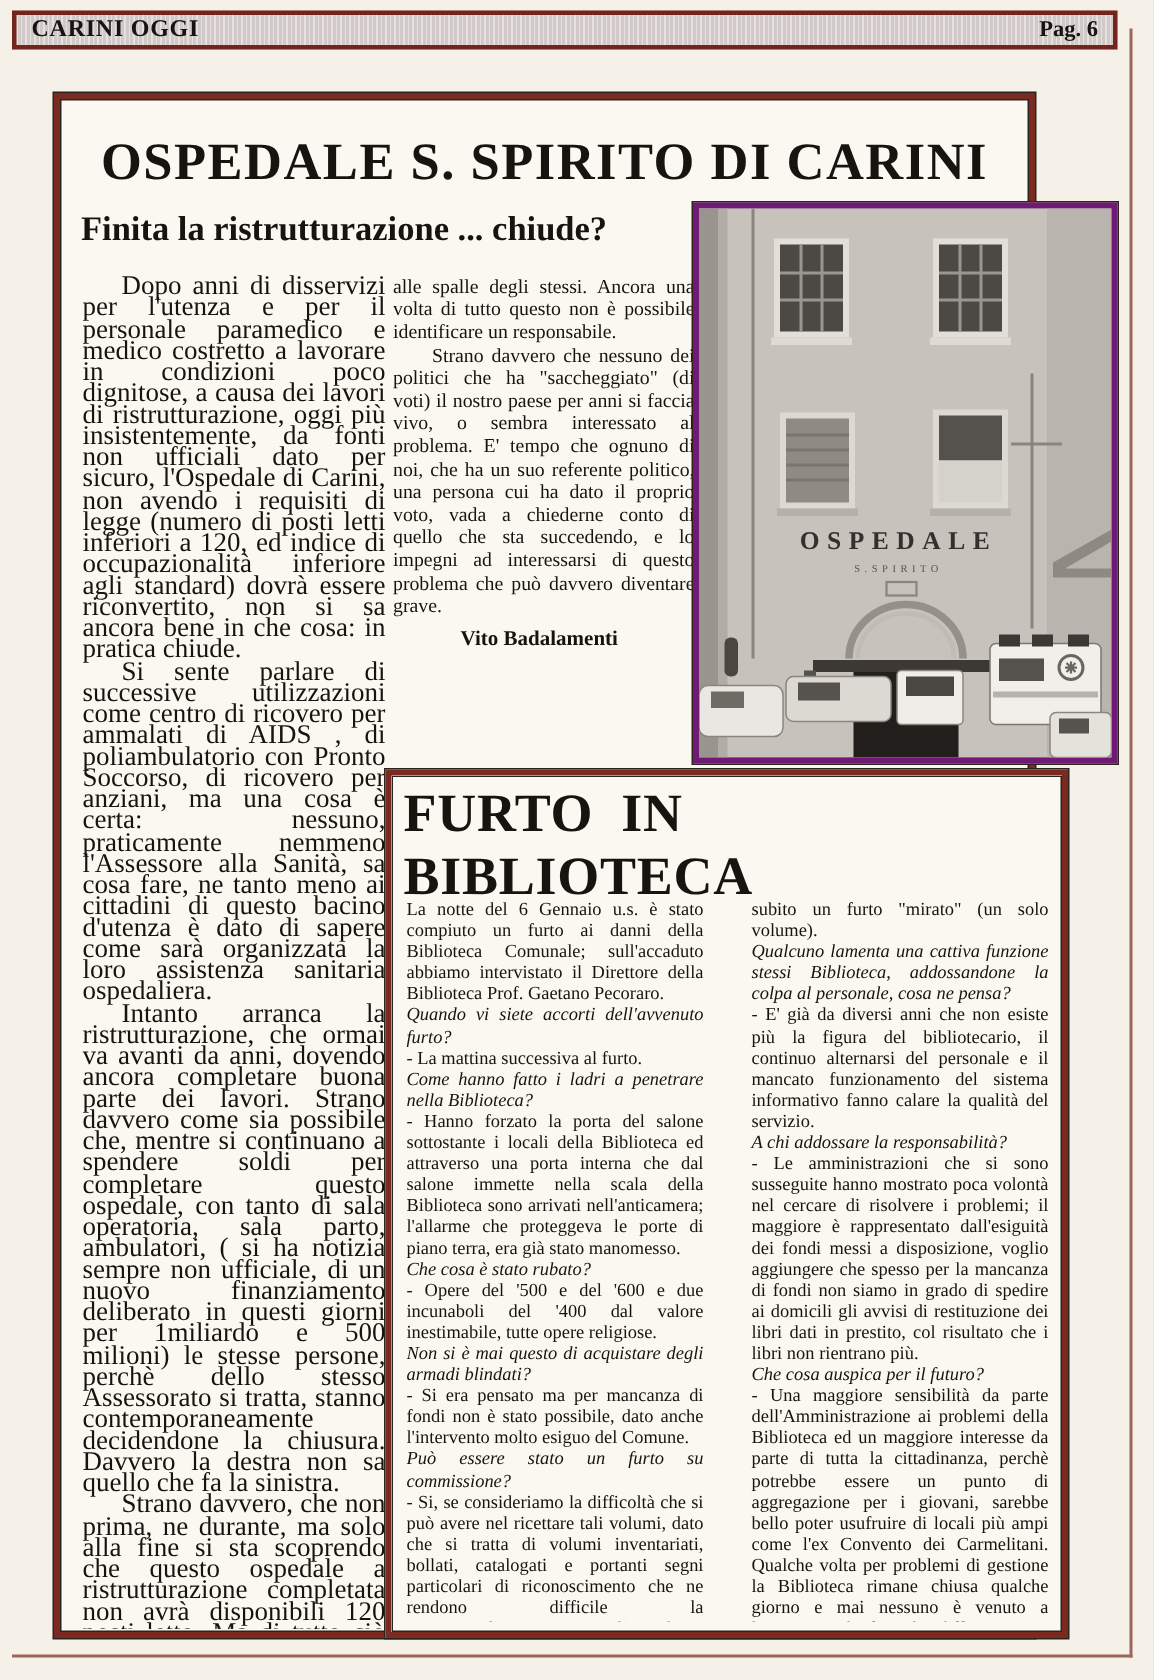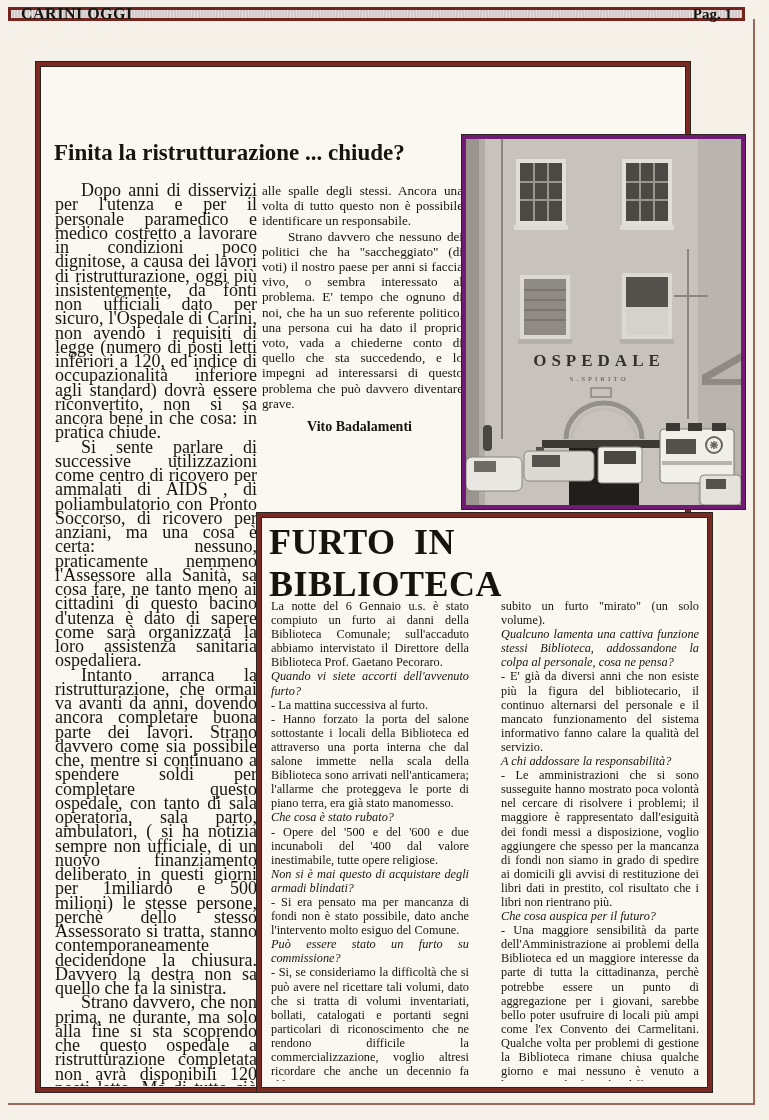--- a/index.html
+++ b/index.html
@@ -3,21 +3,21 @@
 <meta charset="utf-8">
 <style>
   html,body { margin:0; padding:0; background:#ddd8cf; }
   .page {
     position:relative; width:769px; height:1120px;
     background:#f5f1e9; overflow:hidden;
     font-family:"Liberation Serif", serif; color:#17140f;
   }
   
   .header {
-    position:absolute; left:8px; top:7px; width:737px; height:14px;
+    position:absolute; left:8px; top:7px; width:737px; height:26px;
     box-sizing:border-box;
     background:#d8d0ce;
     background-image:repeating-linear-gradient(90deg, rgba(255,255,255,.35) 0 1px, rgba(0,0,0,0.03) 1px 3px);
     border:3px solid #74241d;
     display:flex; align-items:center; justify-content:space-between;
     padding:0 10px;
   }
   .brand { font-weight:bold; font-size:16px; letter-spacing:.5px; }
   .pagenum { font-weight:bold; font-size:15px; }
   
@@ -85,26 +85,27 @@
   .fcol p { margin:0; }
   .fcol .q { font-style:italic; }
 </style>
 </head>
 <body>
 
 <div class="page">
 
   <div class="header">
     <span class="brand">CARINI OGGI</span>
-    <span class="pagenum">Pag. 1</span>
+    <span class="pagenum">Pag. 6</span>
   </div>
 
   <div class="frame"></div>
 
   <div class="article1">
+    <h1 class="a1-title">OSPEDALE S. SPIRITO DI CARINI</h1>
     <h2 class="a1-subtitle">Finita la ristrutturazione ... chiude?</h2>
   </div>
 
   <div class="col col1">
     <p>Dopo anni di disservizi per l'utenza e per il personale paramedico e medico costretto a lavorare in condizioni poco dignitose, a causa dei lavori di ristrutturazione, oggi più insistentemente, da fonti non ufficiali dato per sicuro, l'Ospedale di Carini, non avendo i requisiti di legge (numero di posti letti inferiori a 120, ed indice di occupazionalità inferiore agli standard) dovrà essere riconvertito, non si sa ancora bene in che cosa: in pratica chiude.</p>
     <p>Si sente parlare di successive utilizzazioni come centro di ricovero per ammalati di AIDS , di poliambulatorio con Pronto Soccorso, di ricovero per anziani, ma una cosa è certa: nessuno, praticamente nemmeno l'Assessore alla Sanità, sa cosa fare, ne tanto meno ai cittadini di questo bacino d'utenza è dato di sapere come sarà organizzata la loro assistenza sanitaria ospedaliera.</p>
     <p>Intanto arranca la ristrutturazione, che ormai va avanti da anni, dovendo ancora completare buona parte dei lavori. Strano davvero come sia possibile che, mentre si continuano a spendere soldi per completare questo ospedale, con tanto di sala operatoria, sala parto, ambulatori, ( si ha notizia sempre non ufficiale, di un nuovo finanziamento deliberato in questi giorni per 1miliardo e 500 milioni) le stesse persone, perchè dello stesso Assessorato si tratta, stanno contemporaneamente decidendone la chiusura. Davvero la destra non sa quello che fa la sinistra.</p>
     <p>Strano davvero, che non prima, ne durante, ma solo alla fine si sta scoprendo che questo ospedale a ristrutturazione completata non avrà disponibili 120 posti letto. Ma di tutto ciò poco deve importare alla gente. Poco deve importare se questa struttura a due passi dall'essere resa funzionale, viene a mancare all'utenza. Poco importa se una larga fascia della popolazione, che non può permettersi il lusso della clinica di città, dovrà andare incontro a gravi difficoltà.</p>
     <p>E' tempo di fare economia, ormai non possiamo permetterci questi lussi, ormai continuamo a ripeterci; ma tutto questo sempre</p>
   </div>
@@ -202,20 +203,21 @@
     </svg>
   </div>
 
   <div class="furto">
     <h1 class="furto-title">FURTO IN BIBLIOTECA</h1>
     <div class="furto-cols">
       <div class="fcol">
         <p>La notte del 6 Gennaio u.s. è stato compiuto un furto ai danni della Biblioteca Comunale; sull'accaduto abbiamo intervistato il Direttore della Biblioteca Prof. Gaetano Pecoraro.</p>
         <p class="q">Quando vi siete accorti dell'avvenuto furto?</p>
         <p>- La mattina successiva al furto.</p>
+        <p class="q">Come hanno fatto i ladri a penetrare nella Biblioteca?</p>
         <p>- Hanno forzato la porta del salone sottostante i locali della Biblioteca ed attraverso una porta interna che dal salone immette nella scala della Biblioteca sono arrivati nell'anticamera; l'allarme che proteggeva le porte di piano terra, era già stato manomesso.</p>
         <p class="q">Che cosa è stato rubato?</p>
         <p>- Opere del '500 e del '600 e due incunaboli del '400 dal valore inestimabile, tutte opere religiose.</p>
         <p class="q">Non si è mai questo di acquistare degli armadi blindati?</p>
         <p>- Si era pensato ma per mancanza di fondi non è stato possibile, dato anche l'intervento molto esiguo del Comune.</p>
         <p class="q">Può essere stato un furto su commissione?</p>
         <p>- Si, se consideriamo la difficoltà che si può avere nel ricettare tali volumi, dato che si tratta di volumi inventariati, bollati, catalogati e portanti segni particolari di riconoscimento che ne rendono difficile la commercializzazione, voglio altresi ricordare che anche un decennio fa abbiamo</p>
       </div>
       <div class="fcol">
         <p>subito un furto "mirato" (un solo volume).</p>

